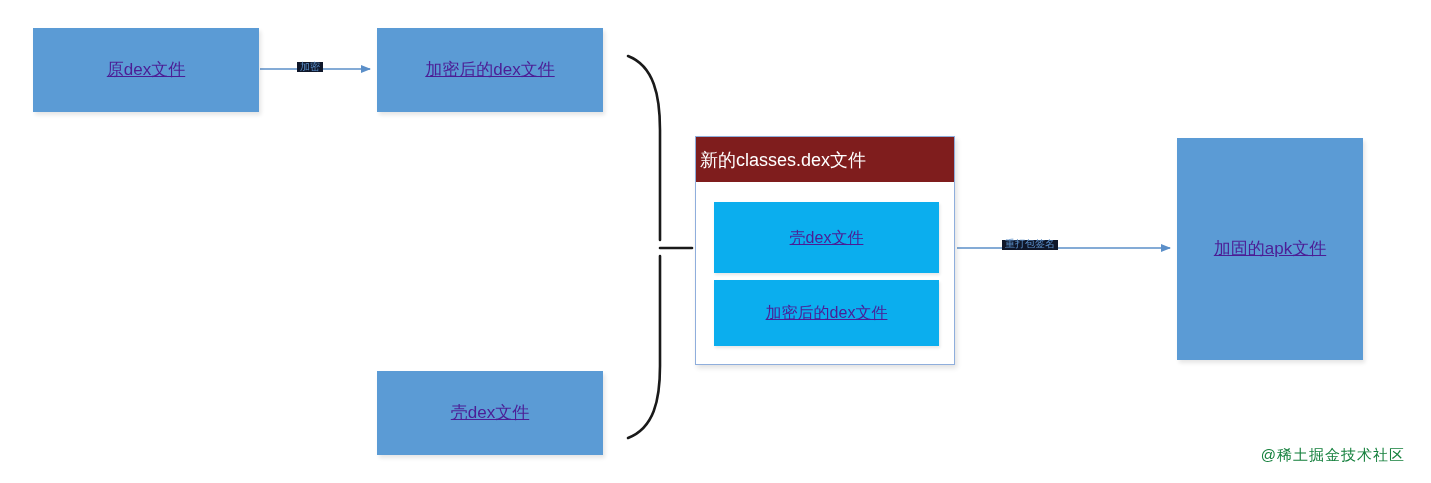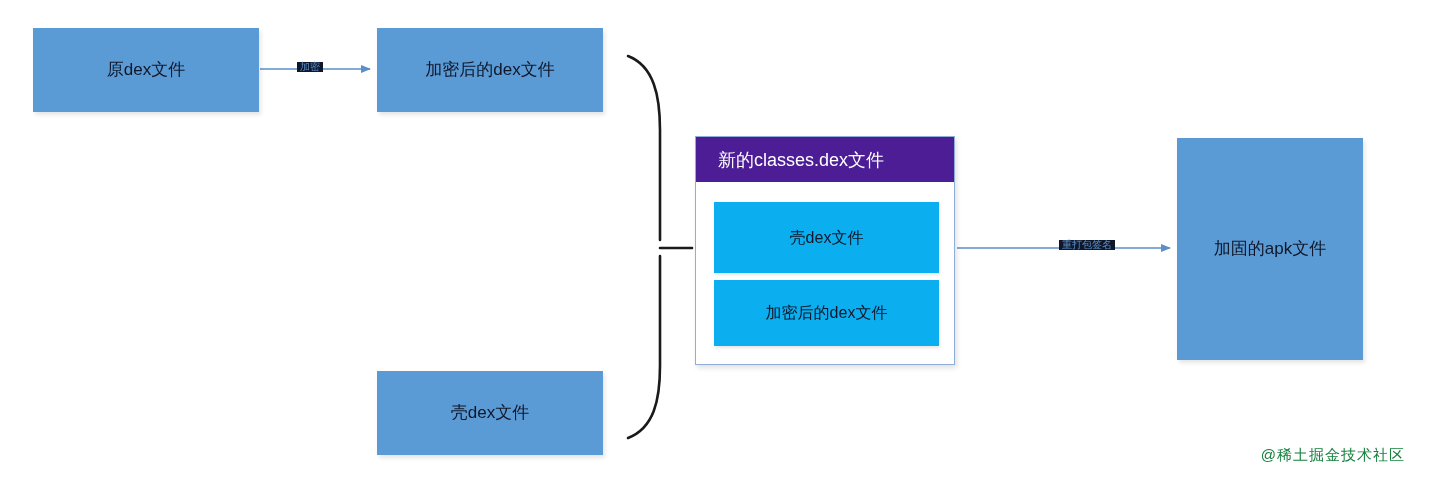--- a/index.html
+++ b/index.html
@@ -16,23 +16,24 @@
     height: 483px;
     background: #ffffff;
     overflow: hidden;
   }
   .node {
     position: absolute;
     box-sizing: border-box;
     display: flex;
     align-items: center;
     justify-content: center;
-    color: #0f172a;
+    color: #4c1d95;
     text-align: center;
     line-height: 1.25;
+    text-decoration: underline;
   }
   .node-blue {
     background: #5B9BD5;
     box-shadow: 2px 3px 4px rgba(0,0,0,0.10);
     font-size: 17px;
   }
   .node-cyan {
     background: #0BAEEE;
     font-size: 16px;
     box-shadow: 1px 2px 3px rgba(0,0,0,0.10);
@@ -48,26 +49,26 @@
     border: 1px solid #8FAEDC;
     background: #ffffff;
     box-shadow: 2px 3px 5px rgba(0,0,0,0.12);
   }
   #group-header {
     position: absolute;
     left: 0;
     top: 0;
     width: 100%;
     height: 45px;
-    background: #4c1d95;
+    background: #7f1d1d;
     display: flex;
     align-items: center;
     color: #ffffff;
     font-size: 18px;
-    padding-left: 22px;
+    padding-left: 4px;
     box-sizing: border-box;
   }
   .edge-label {
     position: absolute;
     color: #5B8FC9;
     font-size: 10px;
     background: #0f172a;
     padding: 0 3px;
     white-space: nowrap;
     line-height: 1;
@@ -136,21 +137,21 @@
       <span>新的classes.dex文件</span>
     </div>
     <div class="node node-cyan" style="left:18px; top:65px; width:225px; height:71px;">
       <span>壳dex文件</span>
     </div>
     <div class="node node-cyan" style="left:18px; top:143px; width:225px; height:66px;">
       <span>加密后的dex文件</span>
     </div>
   </div>
 
-  <div class="edge-label" style="left:1059px; top:240px;">重打包签名</div>
+  <div class="edge-label" style="left:1002px; top:240px;font-family:Liberation Mono, monospace;">重打包签名</div>
 
   <div class="node node-blue" style="left:1177px; top:138px; width:186px; height:222px;">
     <span>加固的apk文件</span>
   </div>
 
   <div id="watermark">@稀土掘金技术社区</div>
 
 </div>
 
 </body></html>

